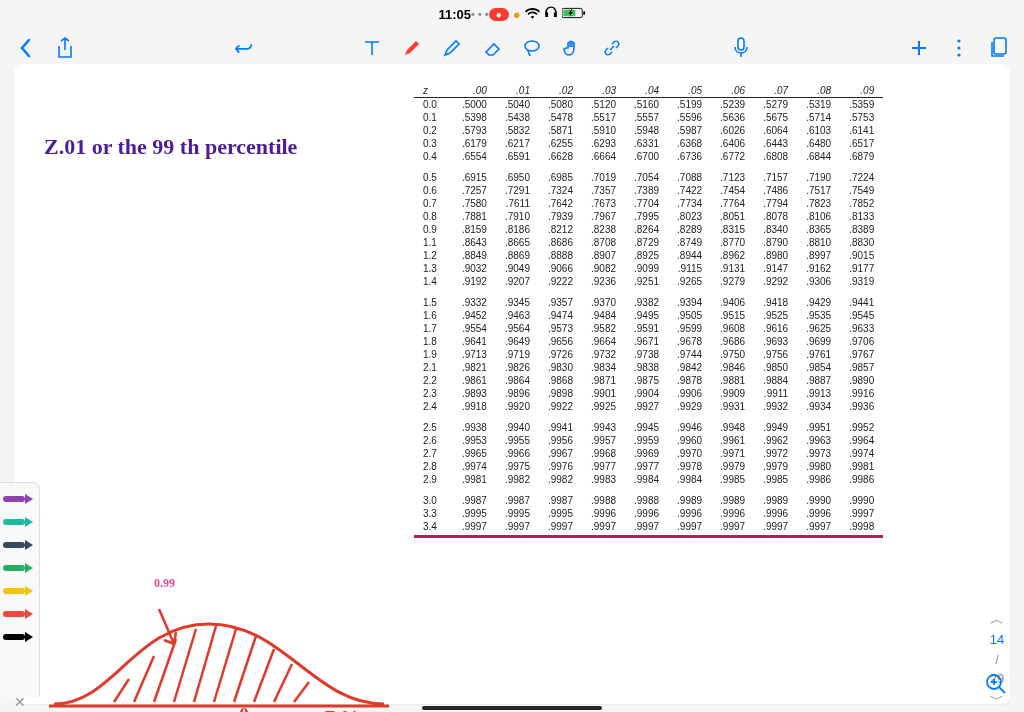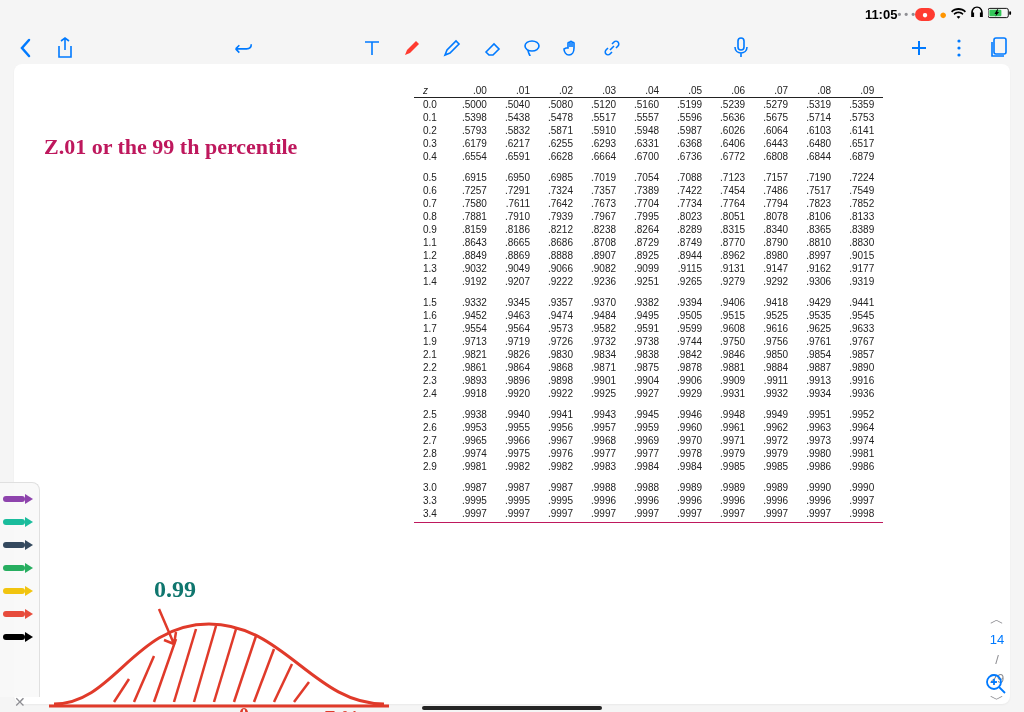--- a/index.html
+++ b/index.html
@@ -6,21 +6,21 @@
 body {
   width: 1024px;
   height: 712px;
   font-family: -apple-system, BlinkMacSystemFont, "Helvetica Neue", sans-serif;
   background: #f5f5f5;
   position: relative;
   overflow: hidden;
 }
 .status-bar {
   display: flex;
-  justify-content: flex-end;
+  justify-content: center;
   align-items: center;
   padding: 14px 12px;
   font-size: 13px;
   font-weight: 600;
   height: 22px;
   background: #f5f5f5;
 }
 .status-right { display: flex; gap: 4px; align-items: center; }
 .toolbar {
   display: flex;
@@ -48,30 +48,30 @@
 .z-table {
   position: absolute;
   left: 400px;
   top: 20px;
   font-size: 10px;
   color: #222;
   font-family: Arial, sans-serif;
 }
 .z-table table { border-collapse: collapse; }
 .z-table th, .z-table td { padding: 1px 9px; text-align: right; font-weight: normal; }
-.z-table th { border-bottom: 1px solid #222; }
+.z-table th { border-bottom: 1px solid #222; font-style: italic; }
 .z-table .th-z { text-align: left; font-style: italic; }
 .z-table .col-z { text-align: left; padding-right: 16px; }
 .z-table tbody tr.gap td { padding-top: 9px; }
-.z-table tbody tr.last td { border-bottom: 1px solid #be185d; padding-bottom: 3px; }
+.z-table tbody tr.last td { border-bottom: 3px solid #be185d; padding-bottom: 3px; }
 .handwriting {
   position: absolute;
   font-family: "Comic Sans MS", "Segoe Script", cursive;
   font-size: 22px;
-  color: #be185d;
+  color: #4c1d95;
   font-weight: bold;
 }
 .color-tray {
   position: absolute;
   left: 0;
   top: 482px;
   width: 40px;
   height: 215px;
   background: rgba(248,248,248,0.9);
   border-right: 1px solid #e0e0e0;
@@ -485,20 +485,33 @@
             <td>.9554</td>
             <td>.9564</td>
             <td>.9573</td>
             <td>.9582</td>
             <td>.9591</td>
             <td>.9599</td>
             <td>.9608</td>
             <td>.9616</td>
             <td>.9625</td>
             <td>.9633</td>
+          </tr>
+          <tr>
+            <td class="col-z">1.8</td>
+            <td>.9641</td>
+            <td>.9649</td>
+            <td>.9656</td>
+            <td>.9664</td>
+            <td>.9671</td>
+            <td>.9678</td>
+            <td>.9686</td>
+            <td>.9693</td>
+            <td>.9699</td>
+            <td>.9706</td>
           </tr>
           <tr>
             <td class="col-z">1.9</td>
             <td>.9713</td>
             <td>.9719</td>
             <td>.9726</td>
             <td>.9732</td>
             <td>.9738</td>
             <td>.9744</td>
             <td>.9750</td>
@@ -677,21 +690,21 @@
       <line x1="150" y1="108" x2="172" y2="32"></line>
       <line x1="170" y1="108" x2="192" y2="35"></line>
       <line x1="190" y1="108" x2="212" y2="42"></line>
       <line x1="210" y1="108" x2="230" y2="55"></line>
       <line x1="230" y1="108" x2="248" y2="70"></line>
       <line x1="250" y1="108" x2="265" y2="88"></line>
     </g>
     <path d="M115 15 L130 50 M130 50 l-10 -4 M130 50 l2 -12" fill="none" stroke="#e03a2a" stroke-width="2.5"></path>
   </svg>
 
-  <div class="handwriting" style="left:140px;top:512px;color:#0f766e;font-size:24px">0.99</div>
+  <div class="handwriting" style="left:140px;top:512px;color:#ec4899;font-size:12px">0.99</div>
   <div class="handwriting" style="left:225px;top:640px;color:#e03a2a;font-size:20px">0</div>
   <div class="handwriting" style="left:310px;top:644px;color:#e03a2a;font-size:18px">Z.01</div>
 
   <div class="page-nav">
     <div class="chev">︿</div>
     <div>14</div>
     <div style="color:#8e8e93">/</div>
     <div style="color:#8e8e93">29</div>
     <div class="chev">﹀</div>
   </div>

